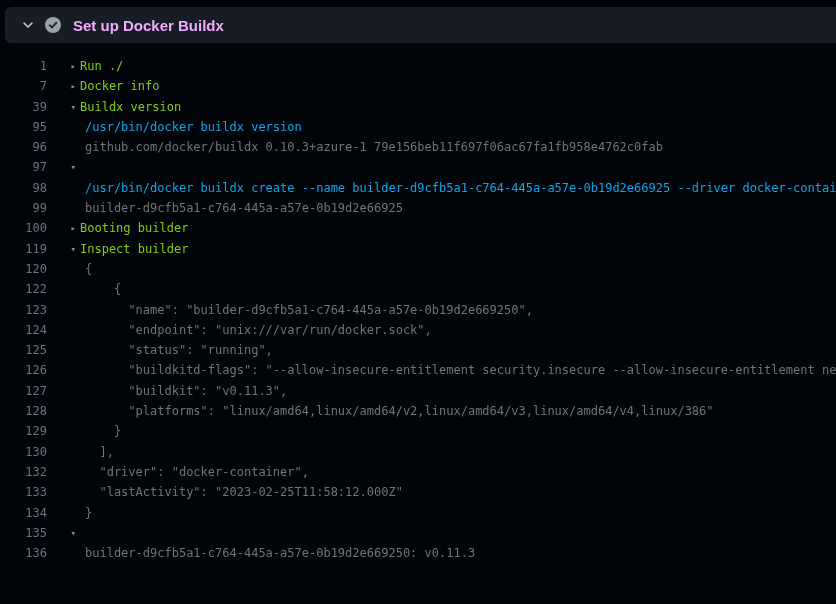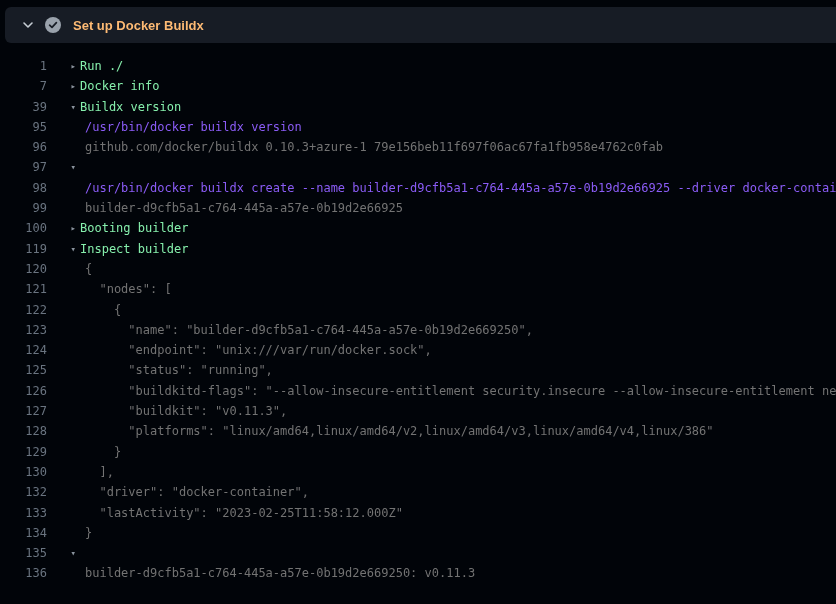--- a/index.html
+++ b/index.html
@@ -25,23 +25,23 @@
     margin-left: 11px;
     width: 16px; height: 16px; flex: 0 0 16px;
     border-radius: 50%;
     background: #9aa2ac;
     display: flex; align-items: center; justify-content: center;
   }
   .check-wrap svg { width: 10px; height: 10px; display: block; }
   .step-title {
     margin-left: 12px;
     font-family: "Liberation Sans", sans-serif;
-    font-size: 13px;
+    font-size: 15px;
     font-weight: 600;
-    color: #fdba74;
+    color: #f0abfc;
     white-space: nowrap;
   }
   .log-area {
     position: absolute;
     left: 0; top: 43px;
     width: 836px; height: 561px;
     padding-top: 13px;
     overflow: hidden;
   }
   .log-line {
@@ -60,22 +60,22 @@
   }
   .marker {
     flex: 0 0 33px;
     text-align: right;
     padding-right: 4px;
     color: #8a939d;
     font-size: 9px;
   }
   .log-text { color: #737373; }
   .t-output .log-text, .t-command .log-text { padding-left: 5px; }
-  .t-command .log-text { color: #8b5cf6; }
-  .t-group-collapsed .log-text, .t-group-expanded .log-text { color: #86efac; }
+  .t-command .log-text { color: #0ea5e9; }
+  .t-group-collapsed .log-text, .t-group-expanded .log-text { color: #84cc16; }
 </style>
 </head>
 <body>
 
 <div class="step-header">
   <svg class="chev" viewBox="0 0 12 12" fill="none">
     <path d="M2 4 L6 8 L10 4" stroke="#c6cdd4" stroke-width="1.6" stroke-linecap="round" stroke-linejoin="round"></path>
   </svg>
   <span class="check-wrap">
     <svg viewBox="0 0 10 10" fill="none">
@@ -134,25 +134,20 @@
     <span class="line-num">119</span>
     <span class="marker">▾</span>
     <span class="log-text">Inspect builder</span>
   </div>
     <div class="log-line t-output">
     <span class="line-num">120</span>
     <span class="marker"></span>
     <span class="log-text">{</span>
   </div>
     <div class="log-line t-output">
-    <span class="line-num">121</span>
-    <span class="marker"></span>
-    <span class="log-text">  "nodes": [</span>
-  </div>
-    <div class="log-line t-output">
     <span class="line-num">122</span>
     <span class="marker"></span>
     <span class="log-text">    {</span>
   </div>
     <div class="log-line t-output">
     <span class="line-num">123</span>
     <span class="marker"></span>
     <span class="log-text">      "name": "builder-d9cfb5a1-c764-445a-a57e-0b19d2e669250",</span>
   </div>
     <div class="log-line t-output">

